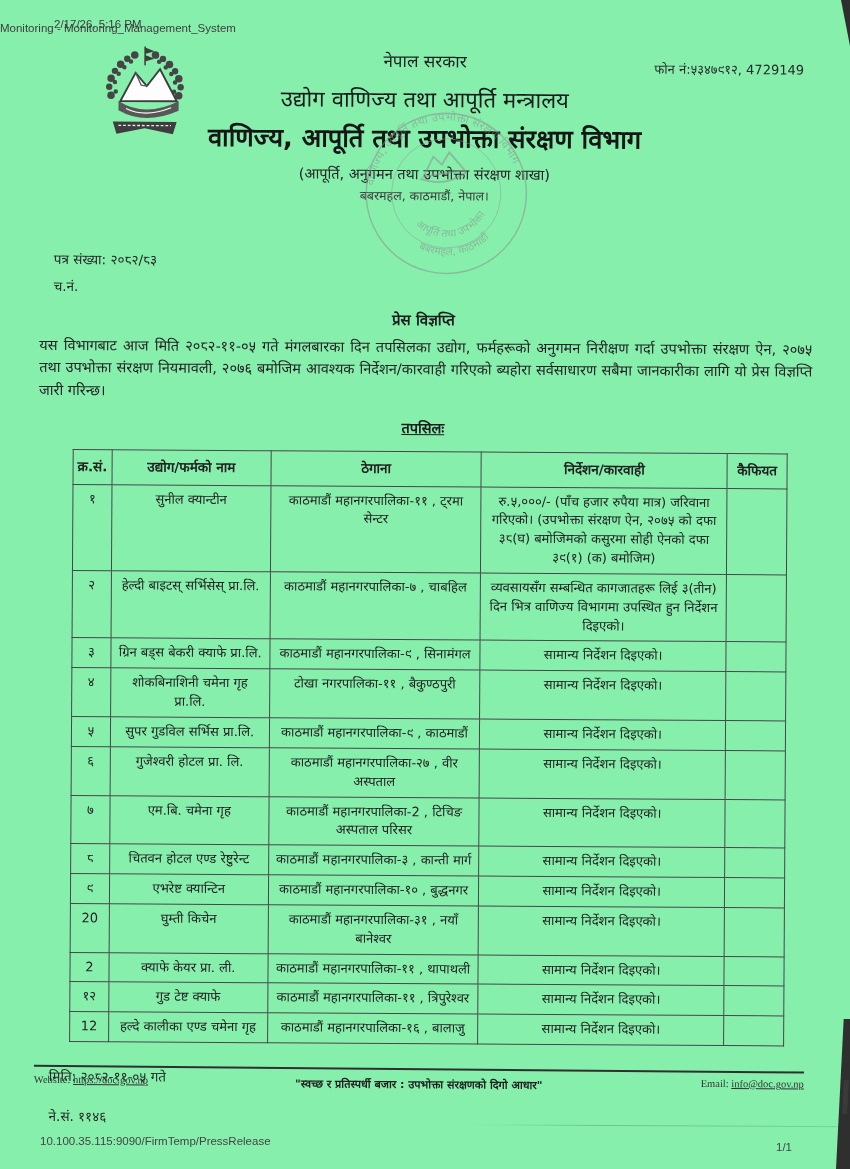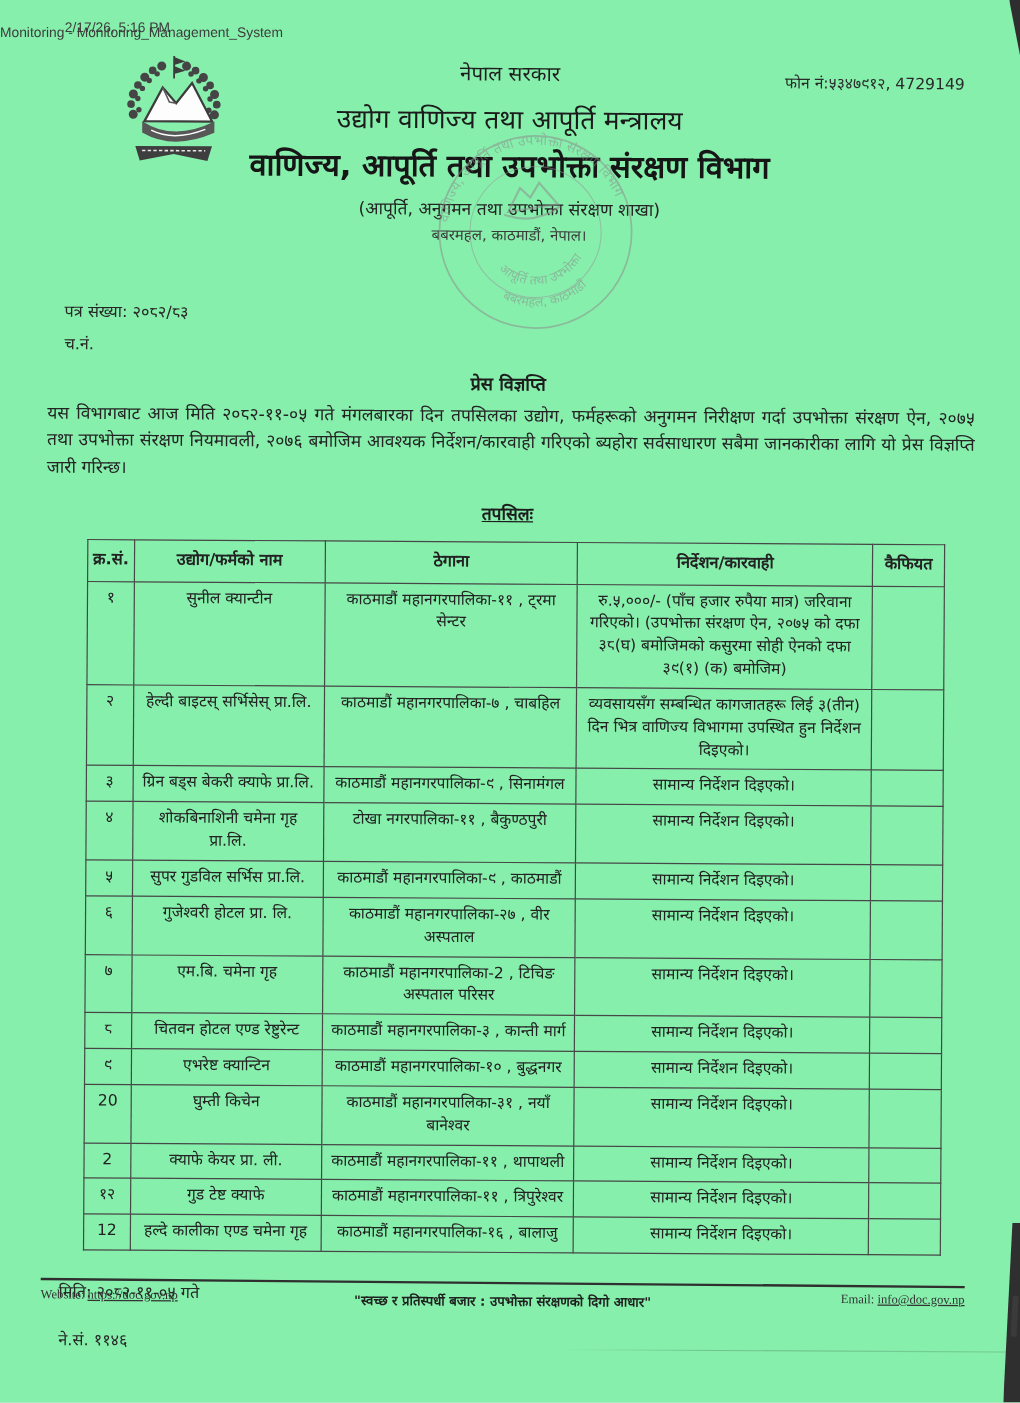--- a/index.html
+++ b/index.html
@@ -293,17 +293,21 @@
         <div class="foot-slogan">"स्वच्छ र प्रतिस्पर्धी बजार : उपभोक्ता संरक्षणको दिगो आधार"</div>
         <div class="foot-email">
           <span>Email:</span>
           <a href="#">info@doc.gov.np</a>
         </div>
       </div>
     </div>
   </div>
 
   <div class="strip-line"></div>
+  <div class="print-footer">
+    <span class="url">10.100.35.115:9090/FirmTemp/PressRelease</span>
+    <span class="pg">1/1</span>
+  </div>
 
   <div class="art-tr"></div>
   <div class="art-br"></div>
   <div class="art-r"></div>
 </div>
 
 </body></html>

